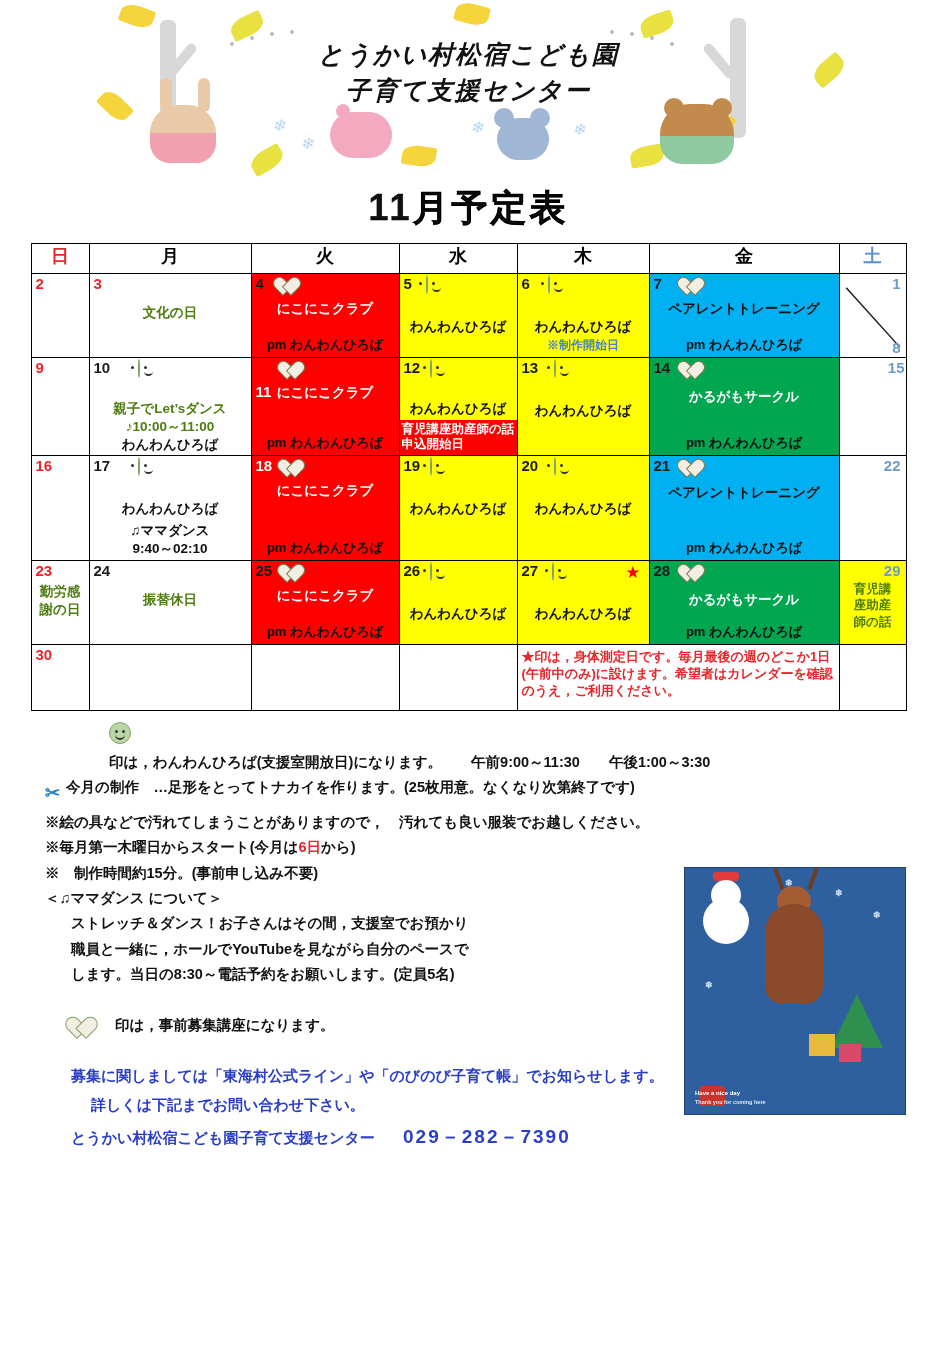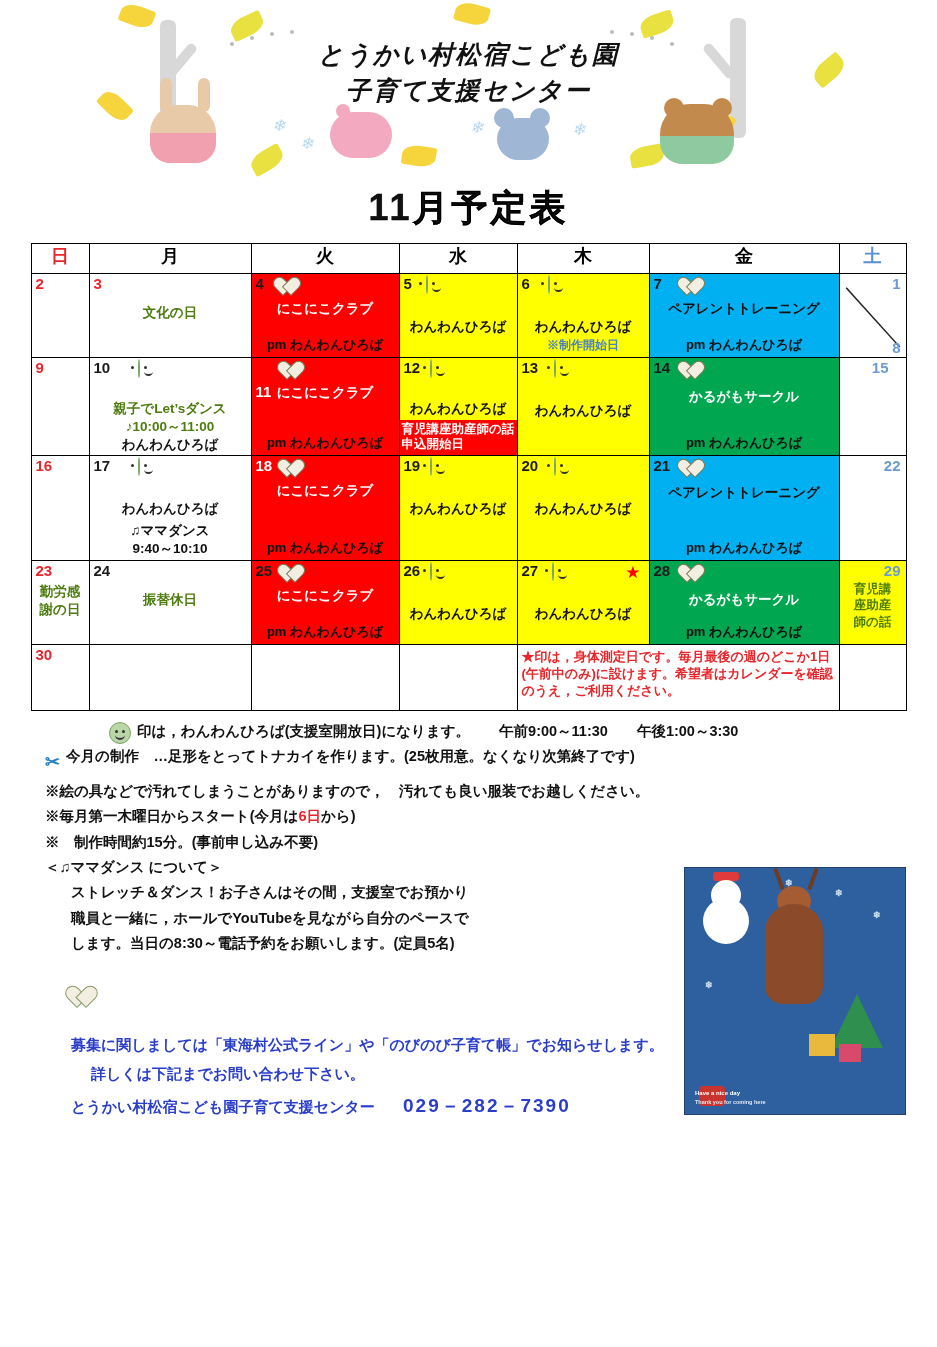--- a/index.html
+++ b/index.html
@@ -471,37 +471,37 @@
         <span class="badge smiley" style="left:36px;"><span class="smiley-mouth"></span></span>
         <div class="cell-inner txt-black" style="padding-top:26px;">わんわんひろば</div>
       </td>
       <td class="cell bg-green">
         <span class="daynum black">14</span>
         <span class="badge heart" style="left:32px;"></span>
         <div class="cell-inner txt-white" style="padding-top:30px;">かるがもサークル</div>
         <div class="pm-line txt-black">pm わんわんひろば</div>
       </td>
       <td class="cell bg-white">
-        <span class="daynum blue" style="left:auto; right:17px;">15</span>
+        <span class="daynum blue" style="left:auto; right:1px;">15</span>
       </td>
     </tr>
 
     <tr>
       <td class="cell bg-white">
         <span class="daynum red">16</span>
       </td>
       <td class="cell bg-white">
         <span class="daynum black">17</span>
         <span class="badge smiley" style="left:48px;"><span class="smiley-mouth"></span></span>
         <div class="cell-inner" style="padding-top:26px;">
           <div class="txt-black">わんわんひろば</div>
           <div class="txt-black" style="margin-top:4px;">
             <span>♫</span><span>ママダンス</span>
           </div>
-          <div class="txt-black">9:40～10:10</div>
+          <div class="txt-black">9:40～02:10</div>
         </div>
       </td>
       <td class="cell bg-red">
         <span class="daynum" style="color:#fff;">18</span>
         <span class="badge heart" style="left:30px;"></span>
         <div class="cell-inner txt-white" style="padding-top:26px;">にこにこクラブ</div>
         <div class="pm-line txt-black">pm わんわんひろば</div>
       </td>
       <td class="cell bg-yellow">
         <span class="daynum black">19</span>
@@ -601,21 +601,21 @@
     <div class="ph-tree"></div>
     <div class="ph-gift"></div>
     <div class="ph-gift2"></div>
     <div class="ph-santa"></div>
     <div class="ph-text">
       <div><b>Have a nice day</b></div>
       <div>Thank you for coming here</div>
     </div>
   </div>
 
-  <div class="note-row" style="padding-left:78px;">
+  <div class="note-row" style="padding-left:78px;flex-direction:column;">
     <div class="ico nb-smiley">
         <span></span>
       </div>
     <div>印は，わんわんひろば(支援室開放日)になります。　　午前9:00～11:30　　午後1:00～3:30</div>
   </div>
 
   <div class="note-row ind2">
     <div class="ico" style="font-size:18px; color:#2a7fc4;">✂</div>
     <div>今月の制作　…足形をとってトナカイを作ります。(25枚用意。なくなり次第終了です)</div>
   </div>
@@ -631,20 +631,21 @@
   <div class="ind2">
     <span>＜</span><span>♫</span><span>ママダンス について＞</span>
   </div>
 
   <div class="ind3">ストレッチ＆ダンス！お子さんはその間，支援室でお預かり</div>
   <div class="ind3">職員と一緒に，ホールでYouTubeを見ながら自分のペースで</div>
   <div class="ind3">します。当日の8:30～電話予約をお願いします。(定員5名)</div>
 
   <div class="note-row" style="padding-left:40px; margin-top:26px;">
     <div class="ico nb-heart"></div>
+    <div style="margin-left:12px;">印は，事前募集講座になります。</div>
   </div>
 </div>
 
 <div class="footer-block" style="margin-top:22px;">
   <div class="f1">募集に関しましては「東海村公式ライン」や「のびのび子育て帳」でお知らせします。</div>
   <div class="f2">詳しくは下記までお問い合わせ下さい。</div>
   <div class="f3">
     <span>とうかい村松宿こども園子育て支援センター</span>
     <span class="phone" style="margin-left:24px;">029－282－7390</span>
   </div>

